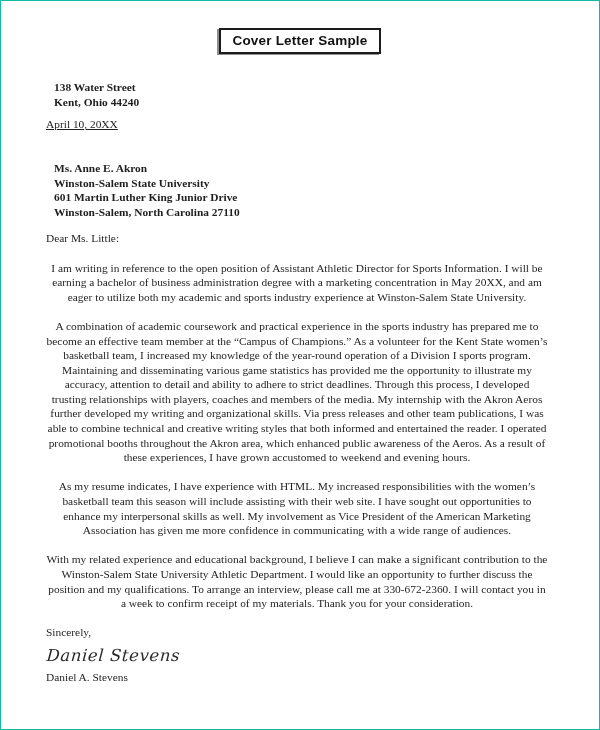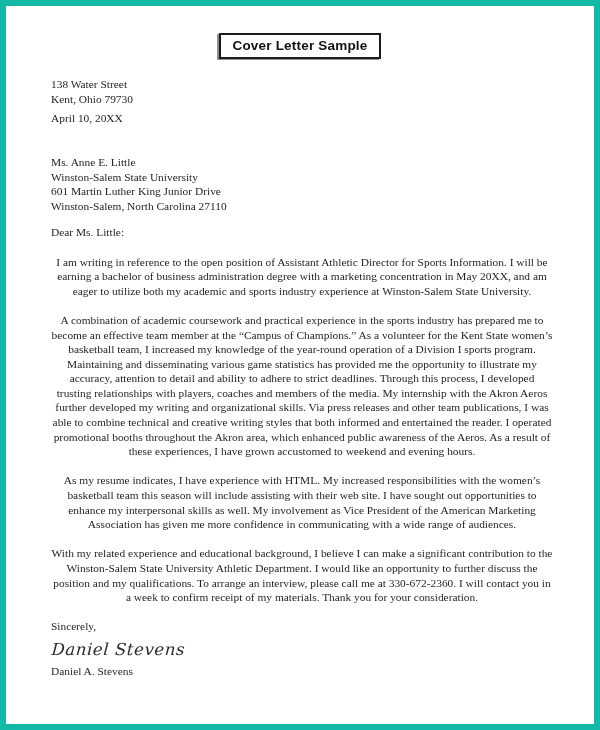--- a/index.html
+++ b/index.html
@@ -6,21 +6,21 @@
     margin: 0;
     padding: 0;
     background: #ffffff;
   }
   .page {
     position: relative;
     width: 600px;
     height: 730px;
     box-sizing: border-box;
     background: #ffffff;
-    border: 6px solid #14b8a6;
+    border: 1px solid #14b8a6;
     overflow: hidden;
     font-family: "Liberation Serif", serif;
     color: #1f1f1f;
   }
   .badge-wrap {
     text-align: center;
     padding-top: 27px;
     height: 25px;
   }
   .title-badge {
@@ -36,23 +36,23 @@
     background: #ffffff;
   }
   .letter {
     position: absolute;
     left: 45px;
     top: 71px;
     width: 502px;
     font-size: 11.4px;
     line-height: 14.6px;
   }
-  .block { margin: 0; }
+  .block { margin: 8px; font-weight: bold; }
   .line { margin: 0; }
-  .date-line { margin-top: 5px; }
+  .date-line { margin-top: 5px; text-decoration: underline; }
   .recipient-block { margin-top: 29.2px; }
   .salutation { margin-top: 12px; }
   .para { margin: 14.6px 0 0 0; text-align: center; }
   .closing { margin-top: 14.6px; }
   .signature-script {
     margin-top: 9px;
     font-family: "DejaVu Serif", serif;
     font-style: italic;
     font-size: 16.5px;
     letter-spacing: 0.6px;
@@ -68,27 +68,27 @@
 <div class="page">
 
   <div class="badge-wrap">
     <span class="title-badge">Cover Letter Sample</span>
   </div>
 
   <div class="letter">
 
     <div class="block sender-block">
       <div class="line">138 Water Street</div>
-      <div class="line">Kent, Ohio 79730</div>
+      <div class="line">Kent, Ohio 44240</div>
     </div>
 
     <div class="line date-line">April 10, 20XX</div>
 
     <div class="block recipient-block">
-      <div class="line">Ms. Anne E. Little</div>
+      <div class="line">Ms. Anne E. Akron</div>
       <div class="line">Winston-Salem State University</div>
       <div class="line">601 Martin Luther King Junior Drive</div>
       <div class="line">Winston-Salem, North Carolina 27110</div>
     </div>
 
     <div class="line salutation">Dear Ms. Little:</div>
 
     <p class="para">I am writing in reference to the open position of Assistant Athletic Director for Sports Information. I will be earning a bachelor of business administration degree with a marketing concentration in May 20XX, and am eager to utilize both my academic and sports industry experience at Winston-Salem State University.</p>
     <p class="para">A combination of academic coursework and practical experience in the sports industry has prepared me to become an effective team member at the “Campus of Champions.” As a volunteer for the Kent State women’s basketball team, I increased my knowledge of the year-round operation of a Division I sports program. Maintaining and disseminating various game statistics has provided me the opportunity to illustrate my accuracy, attention to detail and ability to adhere to strict deadlines. Through this process, I developed trusting relationships with players, coaches and members of the media. My internship with the Akron Aeros further developed my writing and organizational skills. Via press releases and other team publications, I was able to combine technical and creative writing styles that both informed and entertained the reader.  I operated promotional booths throughout the Akron area, which enhanced public awareness of the Aeros. As a result of these experiences, I have grown accustomed to weekend and evening hours.</p>
     <p class="para">As my resume indicates, I have experience with HTML.  My increased responsibilities with the women’s basketball team this season will include assisting with their web site. I have sought out opportunities to enhance my interpersonal skills as well. My involvement as Vice President of the American Marketing Association has given me more confidence in communicating with a wide range of audiences.</p>

